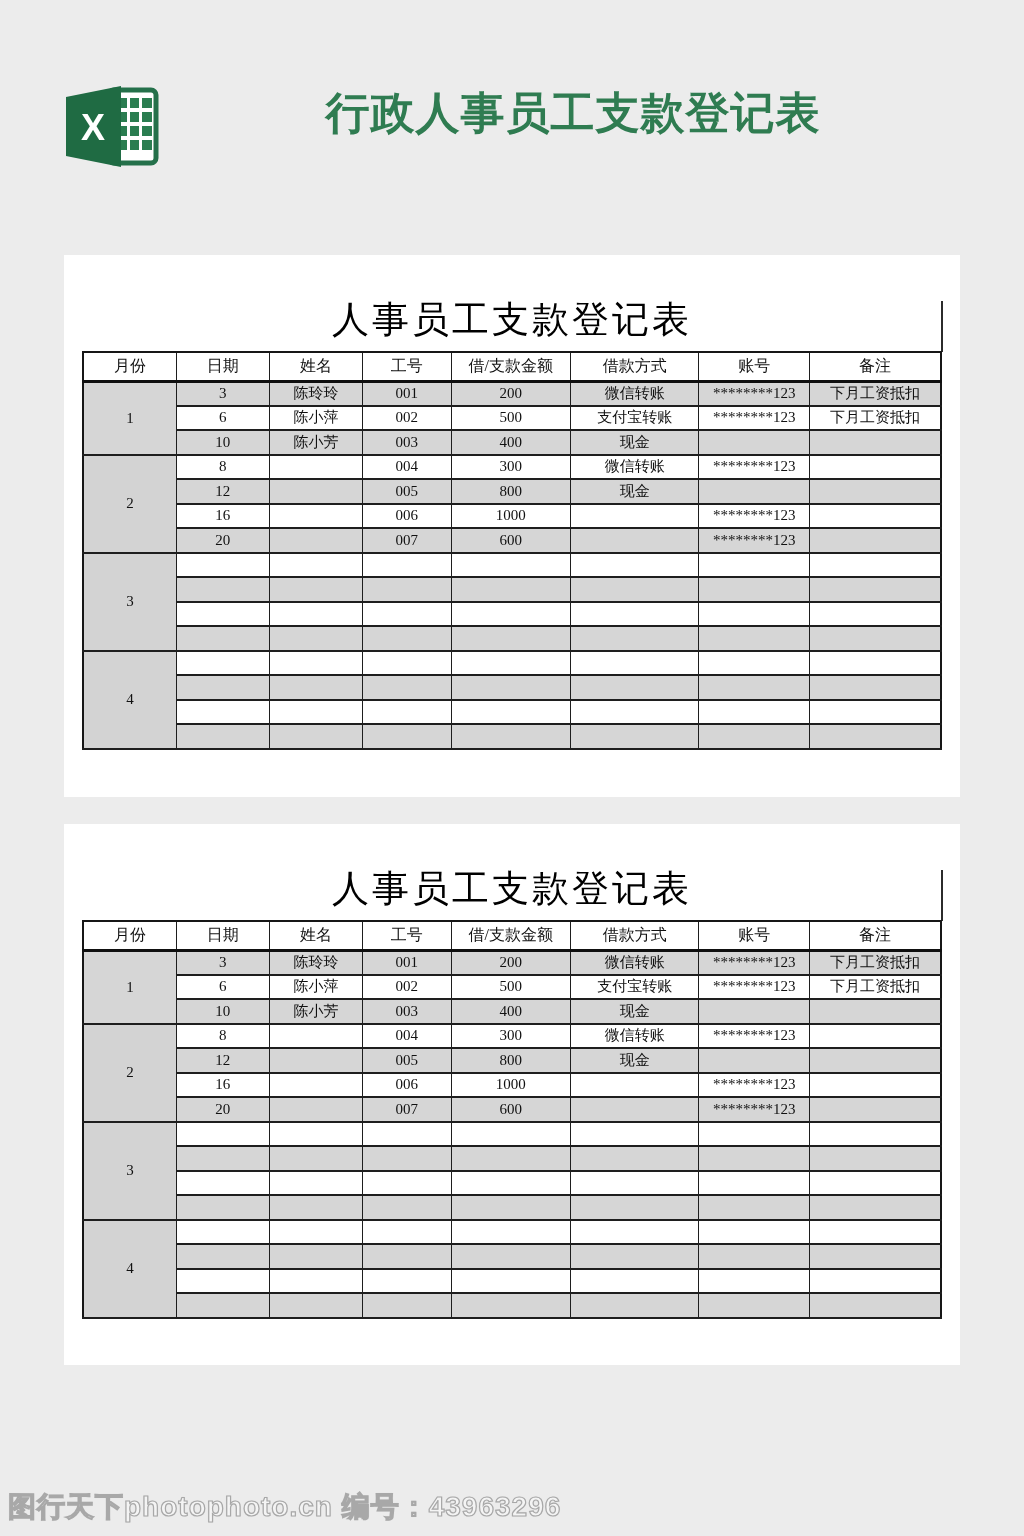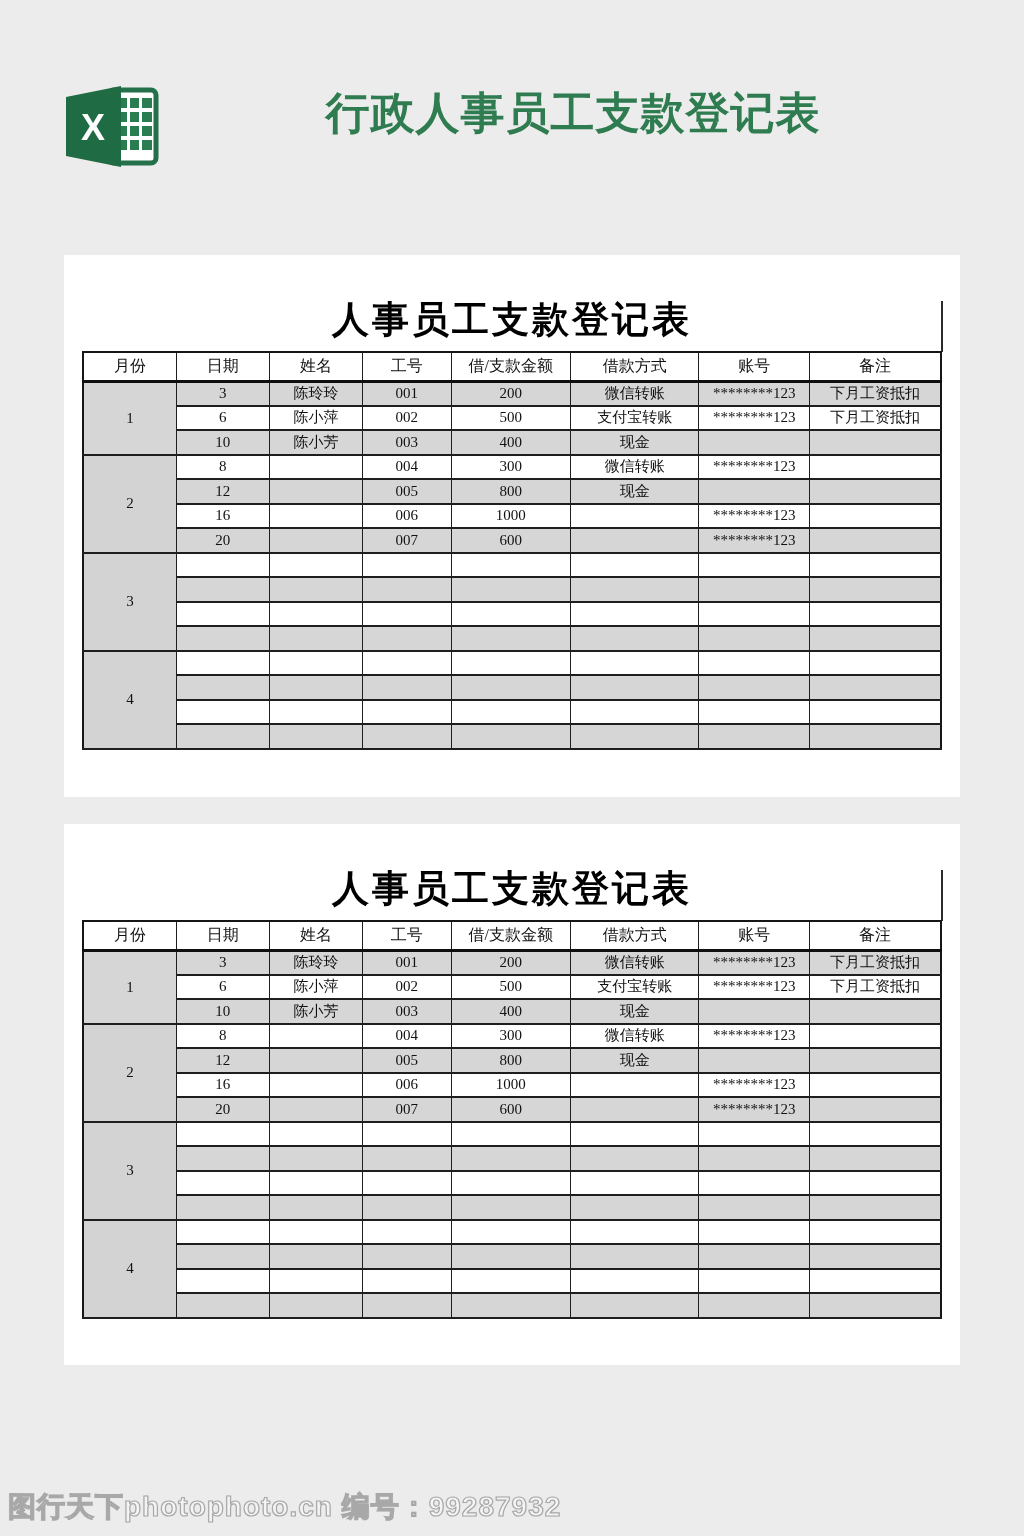--- a/index.html
+++ b/index.html
@@ -20,21 +20,21 @@
   }
   
   .panel{
     position:absolute;left:64px;width:896px;background:#ffffff;
   }
   #panel-1{top:255px;height:542px;}
   #panel-2{top:824px;height:541px;}
   .sheet-title{
     position:absolute;top:44px;left:0;right:0;text-align:center;
     font-family:"Liberation Serif","DejaVu Serif",serif;
-    font-size:37px;line-height:42px;font-weight:bold;color:#000;letter-spacing:3px;
+    font-size:37px;line-height:42px;font-weight:normal;color:#000;letter-spacing:3px;
   }
   .grid-tail{
     position:absolute;top:46px;right:17px;width:2px;height:51px;background:#2b2b2b;
   }
   
   table.sheet{
     position:absolute;top:96px;left:18px;width:860px;
     border-collapse:collapse;table-layout:fixed;
     font-family:"Liberation Serif","DejaVu Serif",serif;
     border:2.5px solid #161616;
@@ -428,13 +428,13 @@
           <td></td>
           <td></td>
           <td></td>
           <td></td>
           <td></td>
         </tr>
       </tbody>
     </table>
 </div>
 
-<div class="watermark">图行天下photophoto.cn 编号：99287932</div>
+<div class="watermark">图行天下photophoto.cn 编号：43963296</div>
 
 </body></html>

